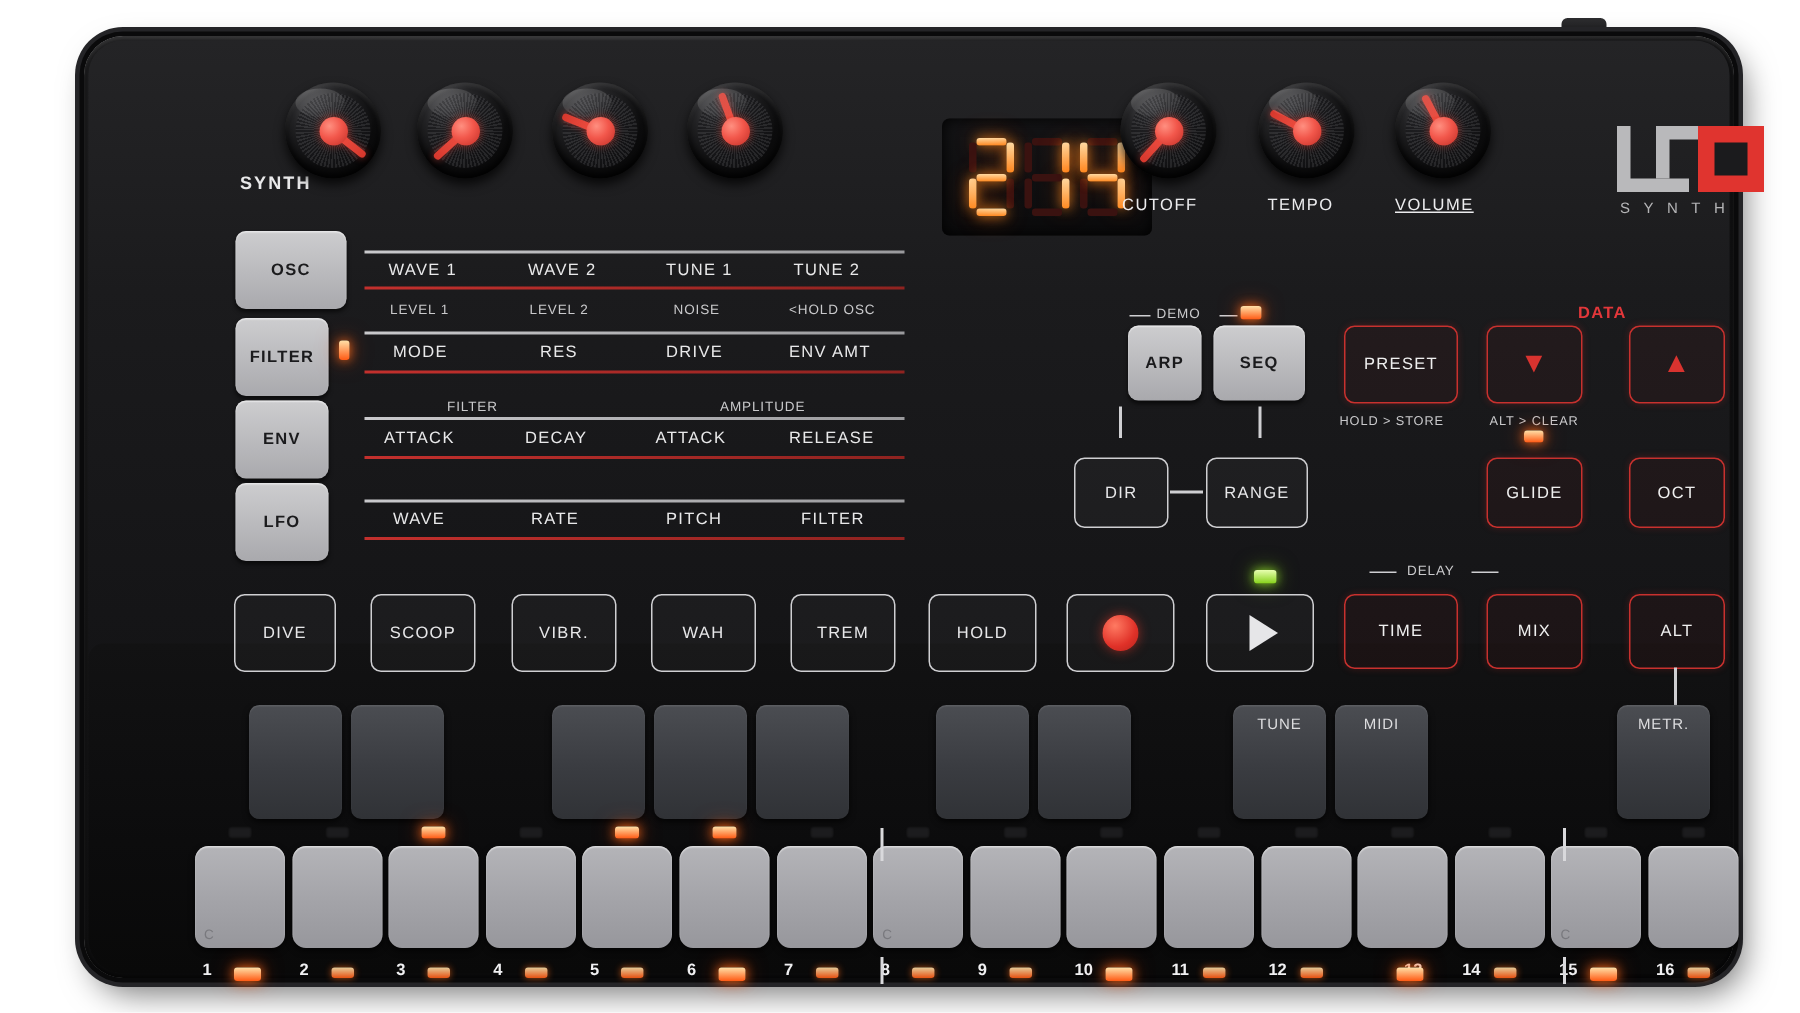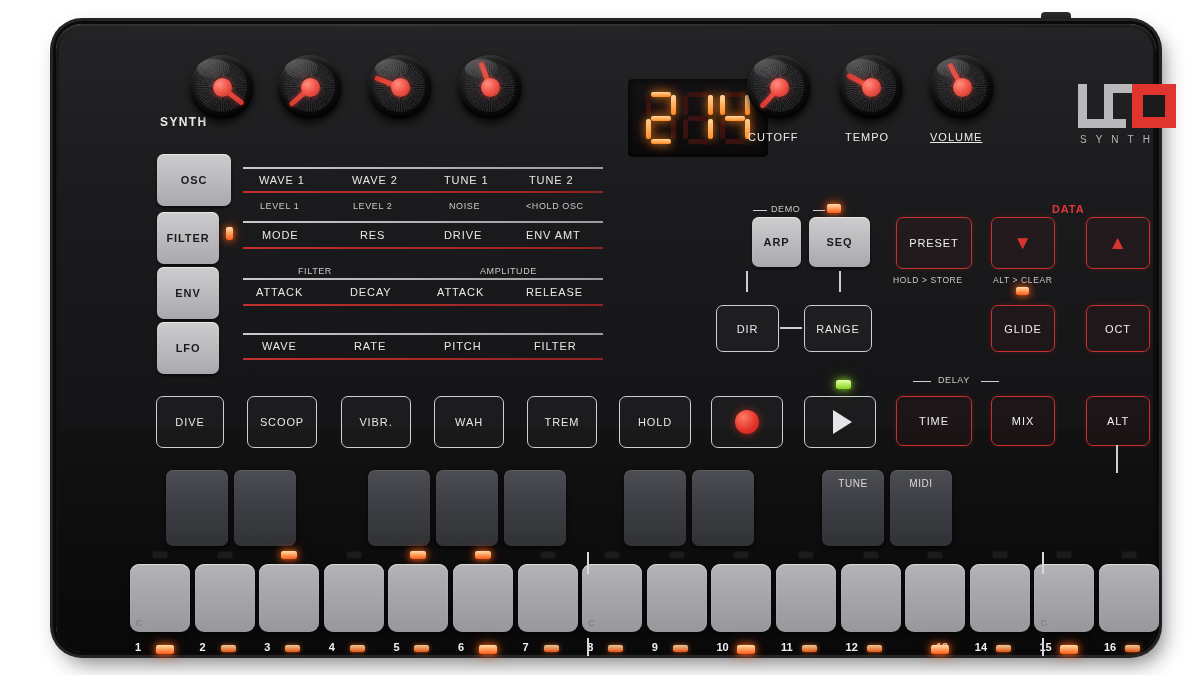--- a/index.html
+++ b/index.html
@@ -394,20 +394,23 @@
     <div class="bkey" style="left:312px;top:446px;width:62px;height:68px;"></div>
     <div class="bkey" style="left:380px;top:446px;width:62px;height:68px;"></div>
     <div class="bkey" style="left:448px;top:446px;width:62px;height:68px;"></div>
     <div class="bkey" style="left:568px;top:446px;width:62px;height:68px;"></div>
     <div class="bkey" style="left:636px;top:446px;width:62px;height:68px;"></div>
     <div class="bkey" style="left:766px;top:446px;width:62px;height:68px;">
       <span>TUNE</span>
     </div>
     <div class="bkey" style="left:834px;top:446px;width:62px;height:68px;">
       <span>MIDI</span>
+    </div>
+    <div class="bkey" style="left:1022px;top:446px;width:62px;height:68px;">
+      <span>METR.</span>
     </div>
 
     <div id="toprow">
         <div class="led off" style="position: absolute; left: 96px; top: 527px; width: 16px; height: 8px;"></div>
         <div class="led off" style="position: absolute; left: 160.6px; top: 527px; width: 16px; height: 8px;"></div>
         <div class="led red" style="position: absolute; left: 225.2px; top: 527px; width: 16px; height: 8px;"></div>
         <div class="led off" style="position: absolute; left: 289.8px; top: 527px; width: 16px; height: 8px;"></div>
         <div class="led red" style="position: absolute; left: 354.4px; top: 527px; width: 16px; height: 8px;"></div>
         <div class="led red" style="position: absolute; left: 419px; top: 527px; width: 16px; height: 8px;"></div>
         <div class="led off" style="position: absolute; left: 483.6px; top: 527px; width: 16px; height: 8px;"></div>

